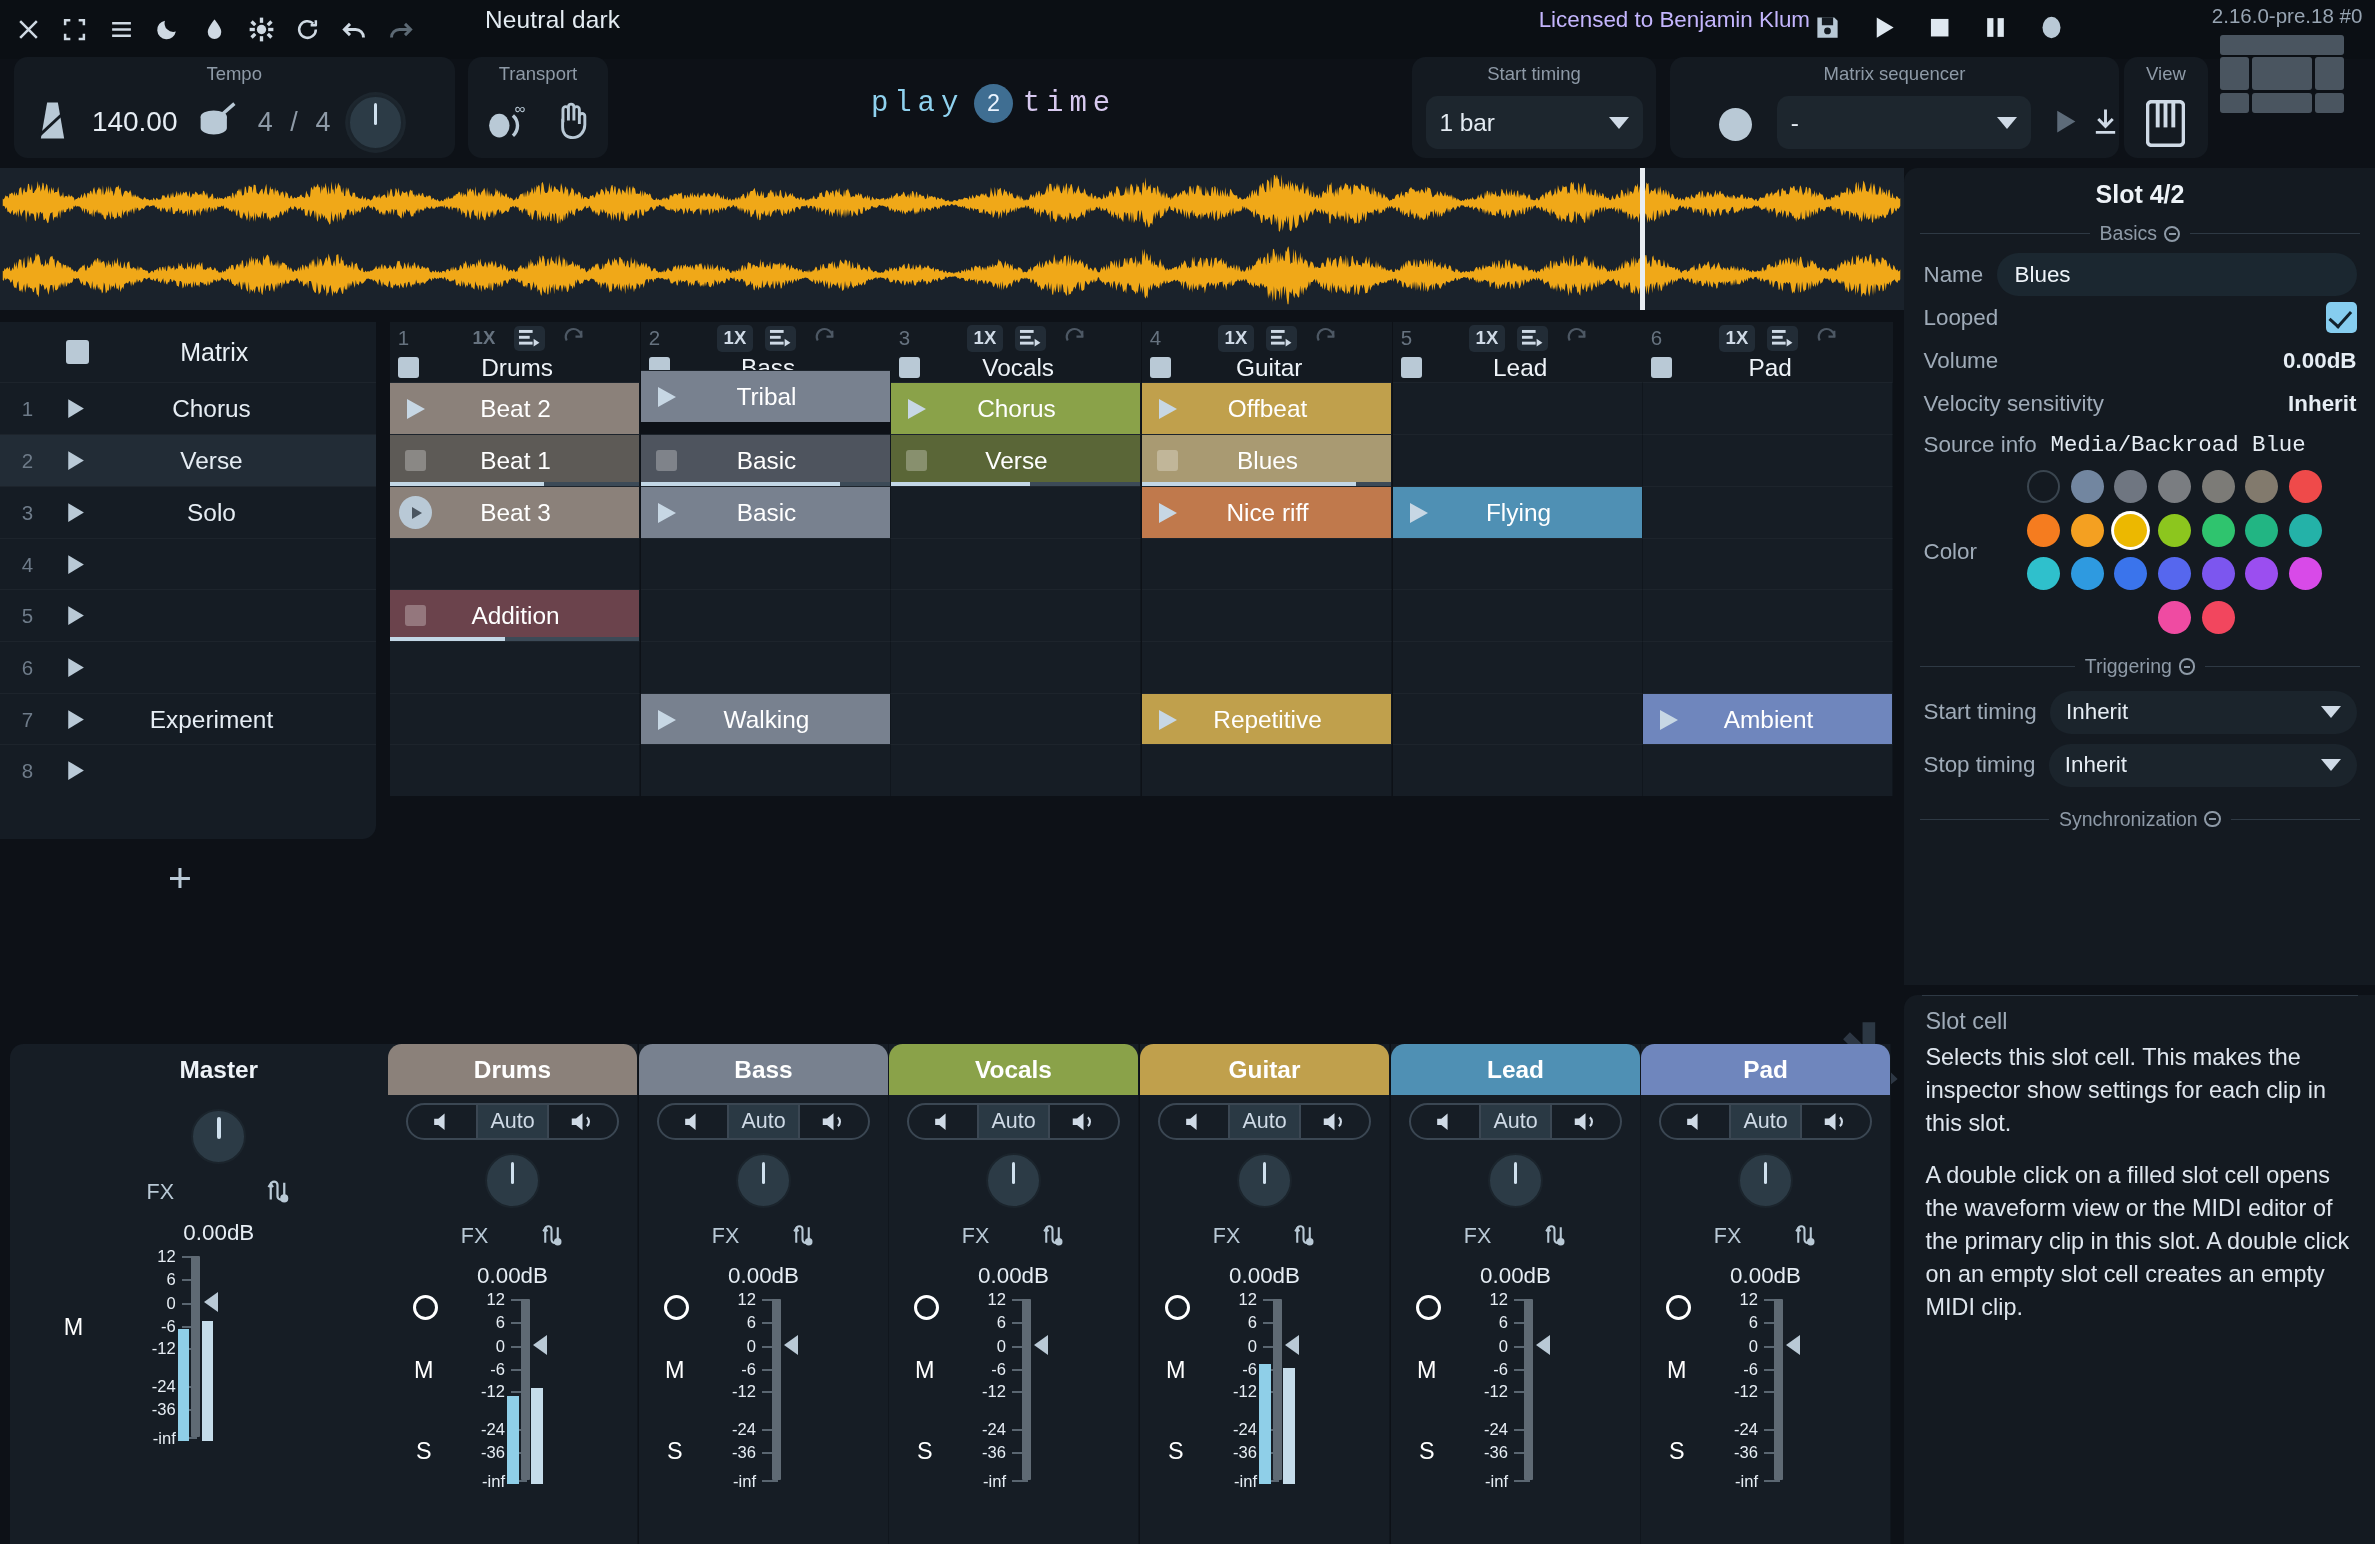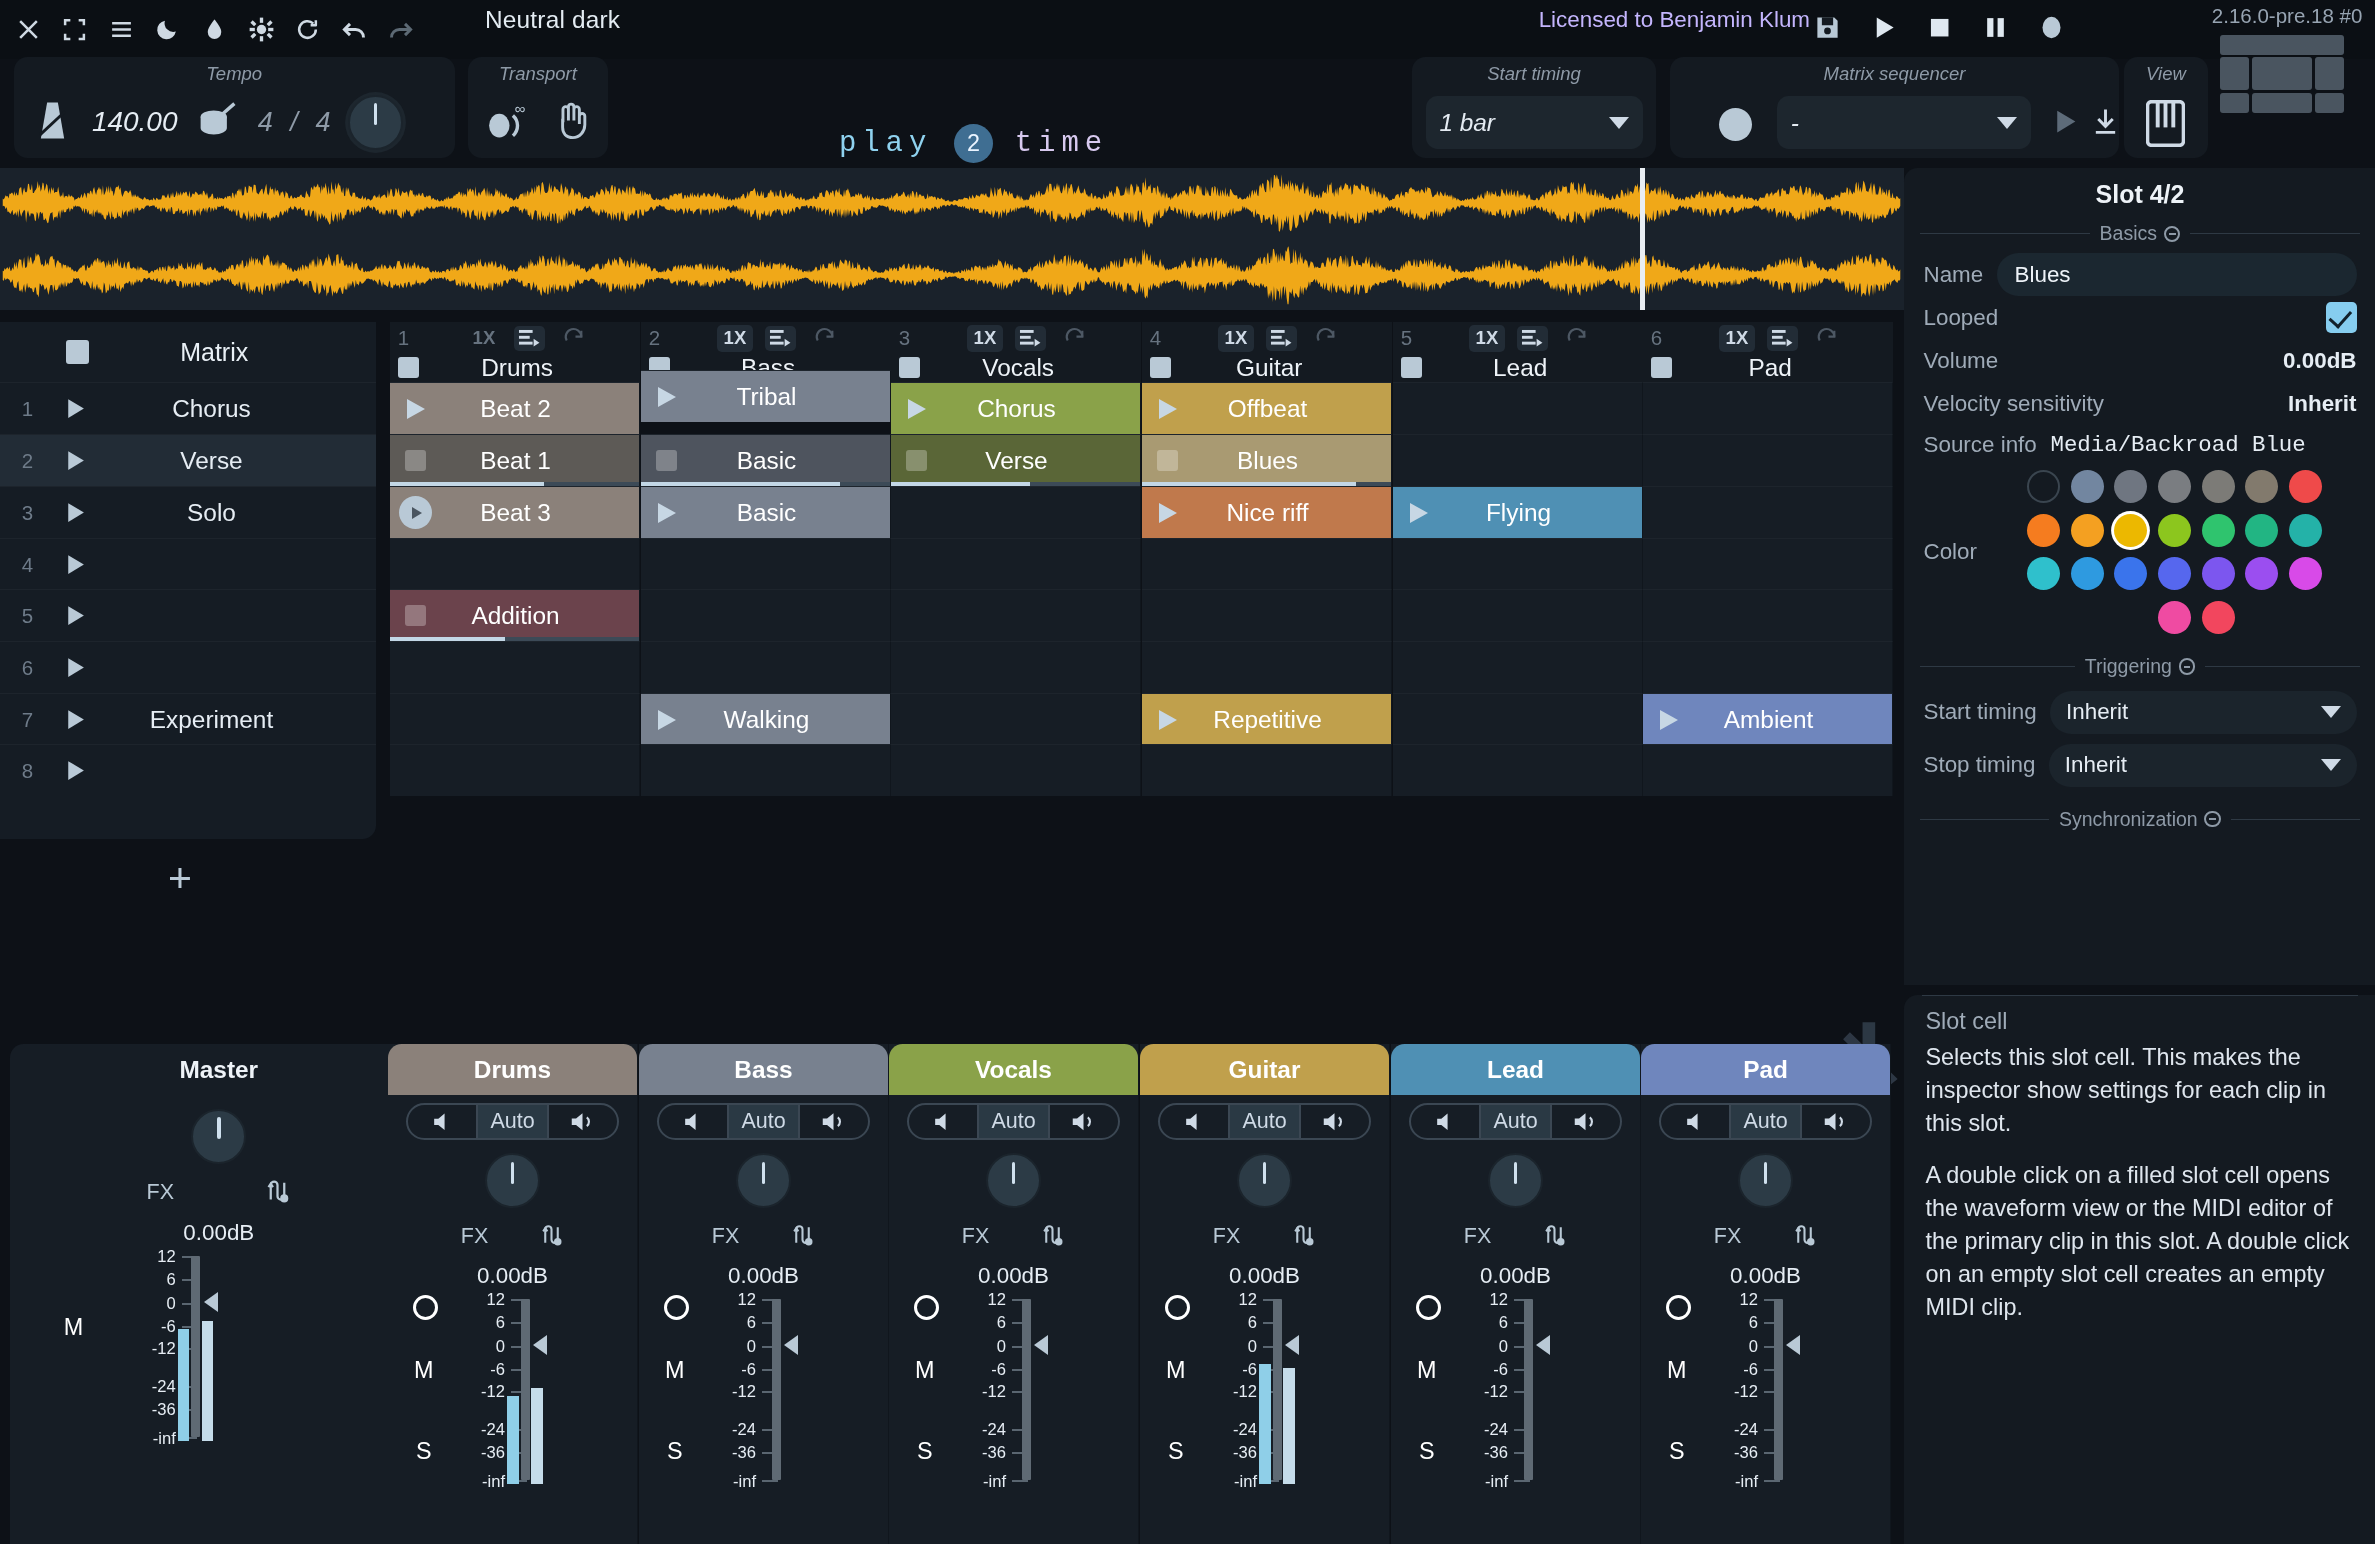--- a/index.html
+++ b/index.html
@@ -22,35 +22,35 @@
   .tb-transport { position:absolute; right: 310px; top: 3.9px; display:flex; align-items:center; gap: 27px; height: 47px; }
   #version { position:absolute; right: 13.7px; top: 3.9px; font-size: 20.5px; color:#97a4b2; }
 
   
   #viewgrid { position:absolute; right: 9.8px; top: 35px; width: 146px; height: 76px; display:grid;
      grid-template-columns: 29px 60px 29px; grid-template-rows: 19.5px 33px 19.5px; gap: 2.9px; }
   #viewgrid div { background:#4a5560; border-radius: 2.9px; }
   #viewgrid .wide { grid-column: 1 / span 3; }
 
   
-  .panel { position:absolute; background:#141a21; border-radius: 13.7px; font-style: italic; }
+  .panel { position:absolute; background:#141a21; border-radius: 13.7px; }
   .panel-title { position:absolute; top: 5.9px; left:0; width:100%; text-align:center; font-size:18.5px; color:#8e9aa7; }
 
   #tempo-panel { left: 13.7px; top: 57px; width: 441px; height: 101px; }
   #tempo-row { position:absolute; left:0; top: 33px; width:100%; height: 64px; display:flex; align-items:center; padding-left: 17.6px; gap: 17.6px; }
   #tempo-value { font-size: 28px; color:#e6edf4; }
   .sig { font-size: 27px; color:#8e9aa7; }
   .knob { width: 55px; height: 55px; border-radius: 50%; background:#2c3b46; border: 2.9px solid #1b242c; position:relative; }
   .knob::after { content:""; position:absolute; left: 50%; top: 6.8px; width: 3.9px; height: 21.5px; margin-left:-2px; background:#cfe0ee; border-radius:2px; }
   .knob.ring { box-shadow: 0 0 0 2.9px #1d262e; }
 
   #transport-panel { left: 468px; top: 57px; width: 140px; height: 101px; }
   #transport-row { position:absolute; left: 0; top: 33px; width:100%; height:64px; display:flex; align-items:center; justify-content:center; gap: 15.6px; }
 
-  #logo { position:absolute; left: 839px; top: 84px; display:flex; align-items:center; gap: 12px; margin-top: 40px; }
+  #logo { position:absolute; left: 871px; top: 84px; display:flex; align-items:center; gap: 0px; }
   #logo .ch { font-family:"Liberation Mono", monospace; font-size: 29px; letter-spacing: 5.9px; }
   #logo .two { width: 39px; height: 39px; border-radius: 50%; background:#3f6e92; color:#eaf4ff; font-size:23.4px;
      display:flex; align-items:center; justify-content:center; margin: 0 9.8px; font-family:"Liberation Sans",sans-serif; }
 
   #start-panel { left: 1412px; top: 57px; width: 244px; height: 101px; }
   #matrix-panel { left: 1670px; top: 57px; width: 449px; height: 101px; }
   #view-panel { left: 2124px; top: 57px; width: 84px; height: 101px; }
 
   .combo { position:absolute; background:#1d262e; border-radius: 11.7px; display:flex; align-items:center;
       padding: 0 13.7px; justify-content:space-between; color:#e4ebf2; }

